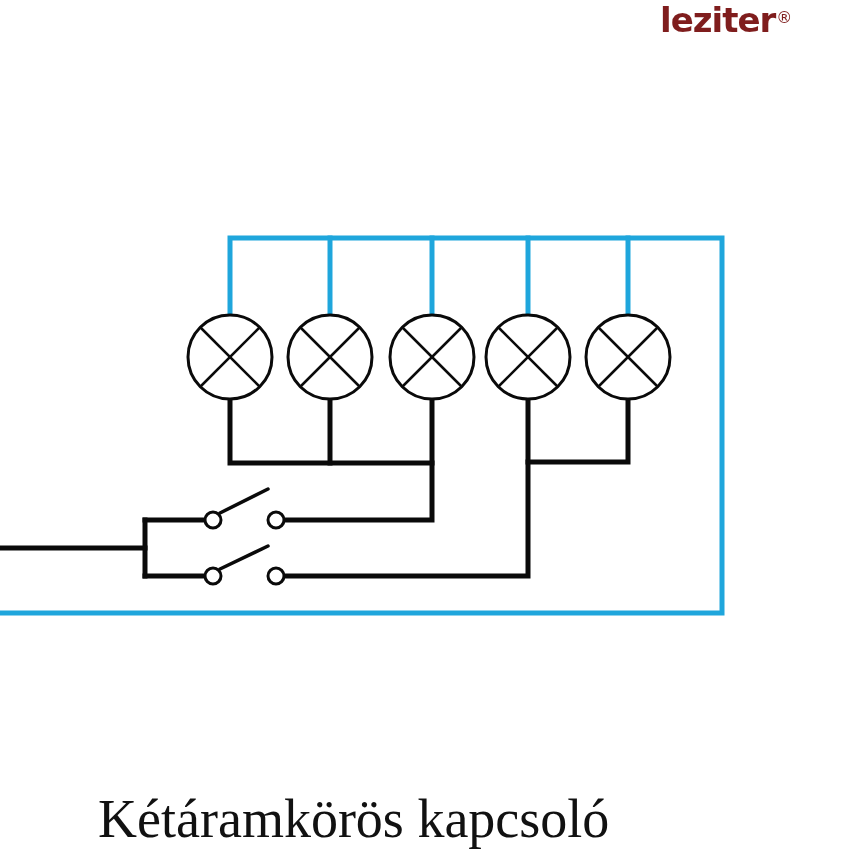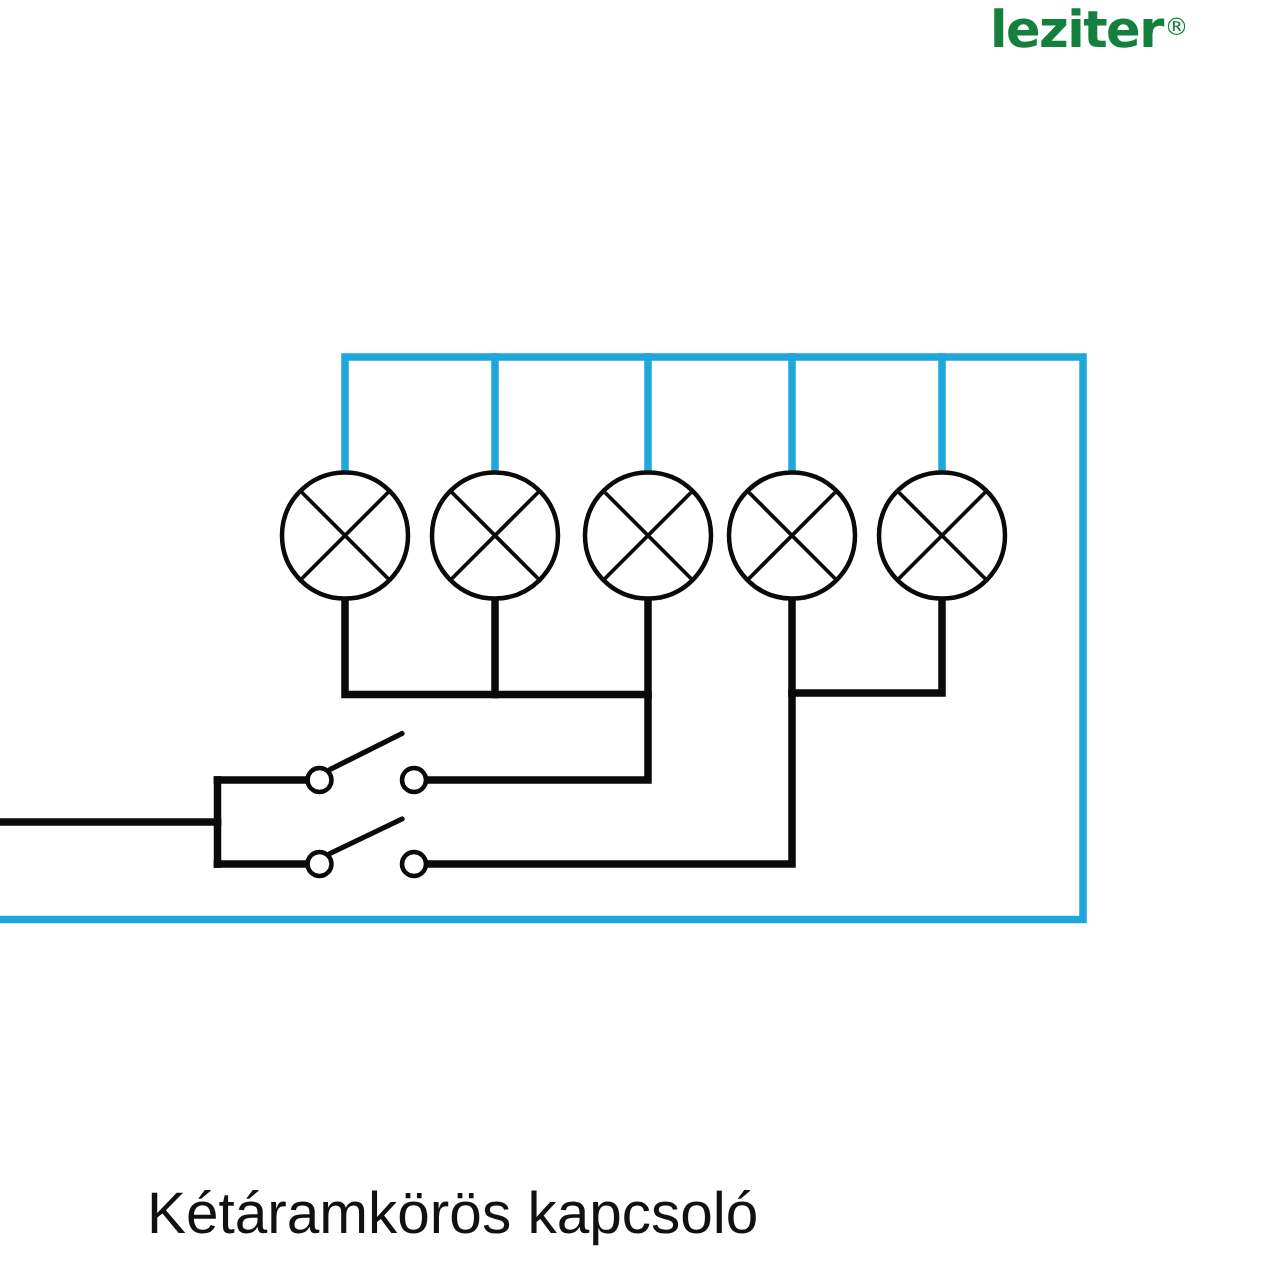--- a/index.html
+++ b/index.html
@@ -1,20 +1,20 @@
 <!DOCTYPE html>
 <html><head>
   <meta charset="utf-8">
   <style>
     html, body { margin: 0; padding: 0; background: #ffffff; }
     body { width: 844px; height: 851px; position: relative; overflow: hidden; font-family: "Liberation Sans", sans-serif; }
-    .logo { position: absolute; left: 660px; top: 0px; font-family: "DejaVu Sans", sans-serif; font-weight: bold; font-size: 34px; color: #15803d; letter-spacing: -1px; line-height: 40px; }
+    .logo { position: absolute; left: 660px; top: 0px; font-family: "DejaVu Sans", sans-serif; font-weight: bold; font-size: 34px; color: #7f1d1d; letter-spacing: -1px; line-height: 40px; }
     .logo sup { font-size: 16px; font-weight: normal; vertical-align: top; position: relative; top: -2px; margin-left: 1px; }
     .diagram { position: absolute; left: 0; top: 0; }
-    .caption { position: absolute; left: 98px; top: 788px; font-family: Liberation Sans, sans-serif; font-weight: 300; font-size: 39px; color: #111; letter-spacing: 0px; white-space: nowrap; }
+    .caption { position: absolute; left: 98px; top: 788px; font-family: Liberation Serif, serif; font-weight: 300; font-size: 54px; color: #111; letter-spacing: 0px; white-space: nowrap; }
     .wire-blue { stroke: #1fa6dc; stroke-width: 5; fill: none; stroke-linecap: square; stroke-linejoin: miter; }
     .wire-black { stroke: #0a0a0a; stroke-width: 5; fill: none; stroke-linecap: square; stroke-linejoin: miter; }
     .lamp-circle { stroke: #0a0a0a; stroke-width: 3; fill: #ffffff; }
     .lamp-x { stroke: #0a0a0a; stroke-width: 2.5; }
     .contact { stroke: #0a0a0a; stroke-width: 3; fill: #ffffff; }
     .lever { stroke: #0a0a0a; stroke-width: 3.5; stroke-linecap: round; }
   </style>
 </head>
 <body>
 

